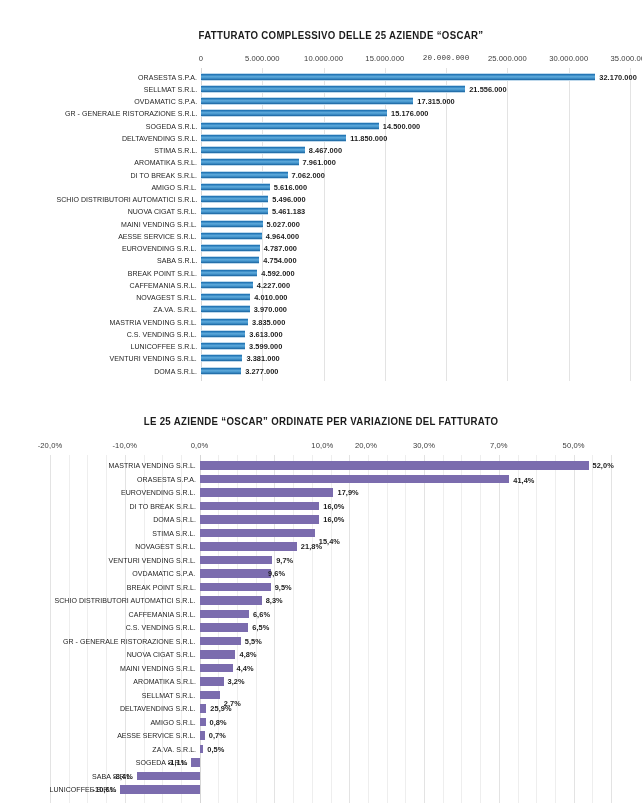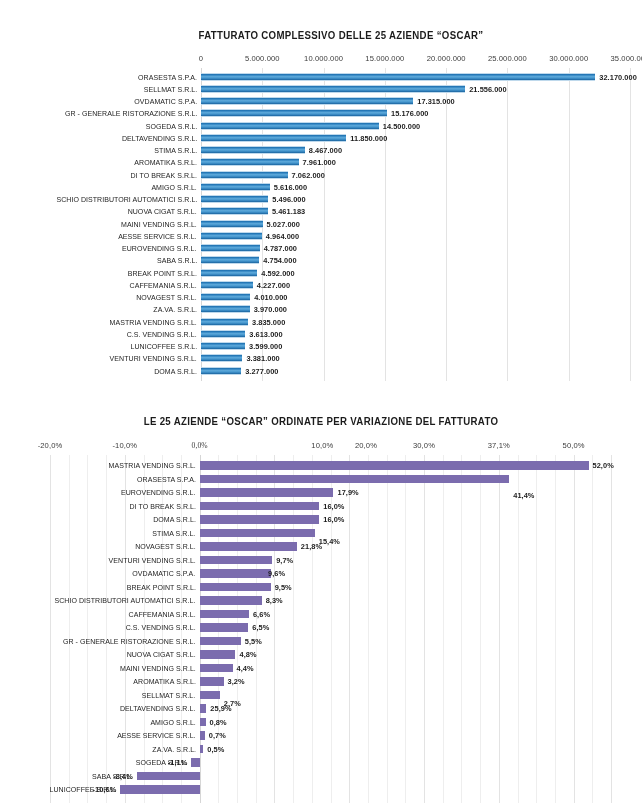--- a/index.html
+++ b/index.html
@@ -63,21 +63,21 @@
 </head>
 <body>
 
 <div class="chart-block" id="chart1">
   <div class="chart-title">FATTURATO COMPLESSIVO DELLE 25 AZIENDE “OSCAR”</div>
   <div class="axis-row" id="c1-axis" style="margin-top: 13px;">
       <span class="axis-tick" style="left: 181px;">0</span>
       <span class="axis-tick" style="left: 242.286px;">5.000.000</span>
       <span class="axis-tick" style="left: 303.571px;">10.000.000</span>
       <span class="axis-tick" style="left: 364.857px;">15.000.000</span>
-      <span class="axis-tick" style="left: 426.143px;">20.000.000</span>
+      <span class="axis-tick" style="left: 426.143px; font-family: Liberation Mono, monospace;">20.000.000</span>
       <span class="axis-tick" style="left: 487.429px;">25.000.000</span>
       <span class="axis-tick" style="left: 548.714px;">30.000.000</span>
       <span class="axis-tick" style="left: 610px;">35.000.000</span>
     </div>
   <div class="plot" id="c1-plot" style="height: 313.25px; margin-left: 0px;">
     <div class="plot-bg" id="c1-grid">
         <div class="gridline axis0" style="left: 181px;"></div>
         <div class="gridline" style="left: 242px;"></div>
         <div class="gridline" style="left: 304px;"></div>
         <div class="gridline" style="left: 365px;"></div>
@@ -215,25 +215,25 @@
         </div>
       </div>
   </div>
 </div>
 
 <div class="chart-block" id="chart2">
   <div class="chart-title">LE 25 AZIENDE “OSCAR” ORDINATE PER VARIAZIONE DEL FATTURATO</div>
   <div class="axis-row" id="c2-axis" style="margin-top: 14px;">
       <span class="axis-tick" style="left: 50px;">-20,0%</span>
       <span class="axis-tick" style="left: 124.8px;">-10,0%</span>
-      <span class="axis-tick" style="left: 199.6px; font-family: Liberation Serif, serif;">0,0%</span>
+      <span class="axis-tick" style="left: 199.6px;">0,0%</span>
       <span class="axis-tick" style="left: 274.4px; margin-left: 48px;">10,0%</span>
       <span class="axis-tick" style="left: 366px;">20,0%</span>
       <span class="axis-tick" style="left: 424px;">30,0%</span>
-      <span class="axis-tick" style="left: 498.8px;">37,1%</span>
+      <span class="axis-tick" style="left: 498.8px;">7,0%</span>
       <span class="axis-tick" style="left: 573.6px;">50,0%</span>
     </div>
   <div class="plot" id="c2-plot" style="height: 347.5px; margin-left: 0px;">
     <div class="plot-bg" id="c2-grid">
         <div class="gridline minor" style="left: 50px;"></div>
         <div class="gridline minor" style="left: 69px;"></div>
         <div class="gridline minor" style="left: 87px;"></div>
         <div class="gridline minor" style="left: 106px;"></div>
         <div class="gridline minor" style="left: 125px;"></div>
         <div class="gridline minor" style="left: 144px;"></div>
@@ -274,21 +274,21 @@
       </div>
     <div class="rows" id="c2-rows" style="padding-top: 4px;">
         <div class="row" style="height: 13.5px;">
           <div class="row-label" style="right: 446.4px; top: 2px;">MASTRIA VENDING S.R.L.</div>
           <div class="bar purple" style="left: 199.6px; width: 388.96px; height: 8.5px; top: 2px;"></div>
           <div class="val" style="top: 2px; left: 592.56px;">52,0%</div>
         </div>
         <div class="row" style="height: 13.5px;">
           <div class="row-label" style="right: 446.4px; top: 2px;">ORASESTA S.P.A.</div>
           <div class="bar purple" style="left: 199.6px; width: 309.672px; height: 8.5px; top: 2px;"></div>
-          <div class="val" style="top: 18px; left: 513.272px;">41,4%</div>
+          <div class="val" style="top: 3px; left: 513.272px;">41,4%</div>
         </div>
         <div class="row" style="height: 13.5px;">
           <div class="row-label" style="right: 446.4px; top: 2px;">EUROVENDING S.R.L.</div>
           <div class="bar purple" style="left: 199.6px; width: 133.892px; height: 8.5px; top: 2px;"></div>
           <div class="val" style="top: 2px; left: 337.492px;">17,9%</div>
         </div>
         <div class="row" style="height: 13.5px;">
           <div class="row-label" style="right: 446.4px; top: 2px;">DI TO BREAK S.R.L.</div>
           <div class="bar purple" style="left: 199.6px; width: 119.68px; height: 8.5px; top: 2px;"></div>
           <div class="val" style="top: 2px; left: 323.28px;">16,0%</div>

